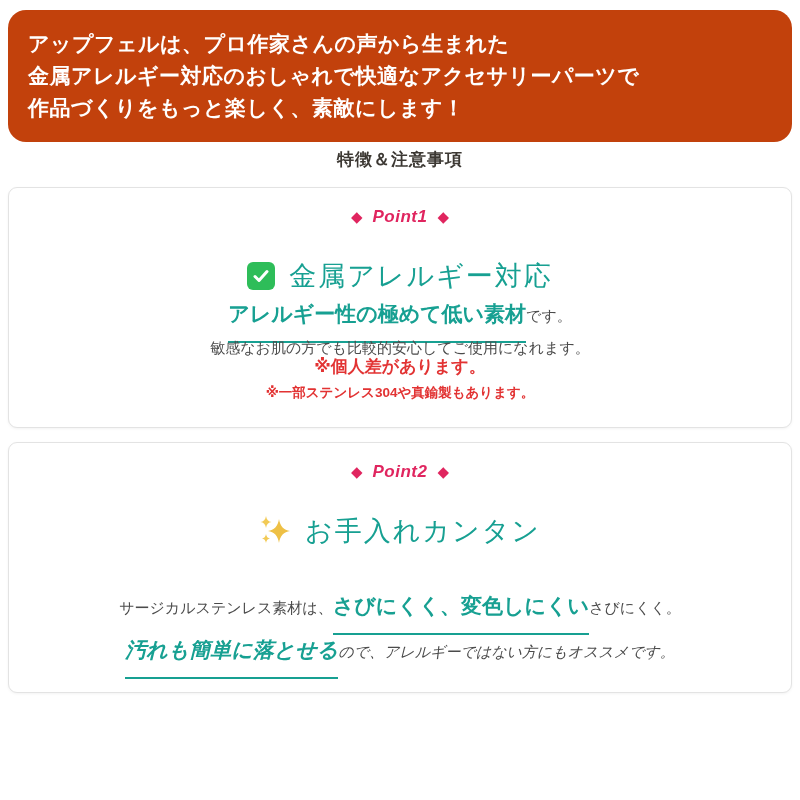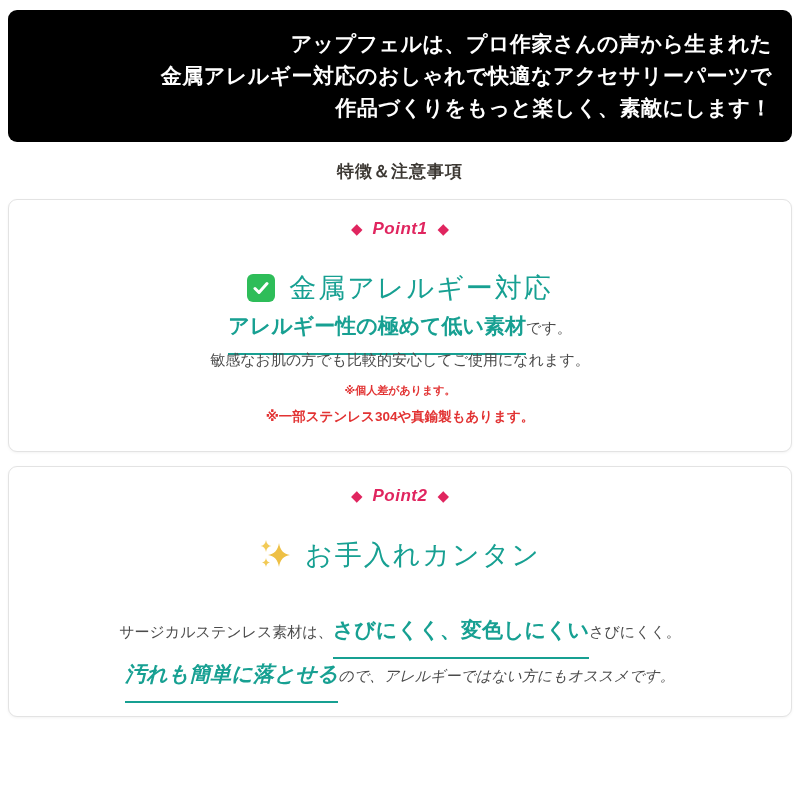--- a/index.html
+++ b/index.html
@@ -8,36 +8,36 @@
     width: 800px;
     height: 800px;
     font-family: "Liberation Sans", "DejaVu Sans", sans-serif;
     color: #4b4b4b;
     overflow: hidden;
   }
   .page { width: 800px; padding: 10px 8px 0 8px; }
 
   
   .hero {
-    background: #000000;
-    border-radius: 9px;
+    background: #c2410c;
+    border-radius: 18px;
     padding: 18px 20px;
-    text-align: right;
+    text-align: left;
   }
   .hero-line {
     color: #ffffff;
     font-weight: bold;
     font-size: 21px;
     line-height: 32px;
     letter-spacing: 0.5px;
   }
 
   
   .section-heading {
-    margin-top: 18px;
+    margin-top: 6px;
     text-align: center;
     font-size: 17px;
     font-weight: bold;
     color: #3c3833;
     letter-spacing: 1px;
   }
   .section-subheading {
     margin-top: 25px;
     text-align: center;
     font-size: 14px;
@@ -105,21 +105,21 @@
 
   .hl {
     color: #17a092;
     font-weight: bold;
     font-size: 21px;
     border-bottom: 2px solid #17a092;
     padding-bottom: 16px;
   }
 
   .note { color: #e23333; font-weight: bold; }
-  .note-1 { margin-top: 12px; font-size: 11px; line-height: 17px; }
+  .note-1 { font-size: 17px; line-height: 17px; }
   .note-2 { margin-top: 9px; font-size: 13.5px; line-height: 18px; }
 
   .bl2-1 { margin-top: 42px; line-height: 30px; }
   .bl2-2 { margin-top: 12px; line-height: 30px; font-style: italic; }
 </style>
 </head>
 <body>
 
 <div class="page">
 

